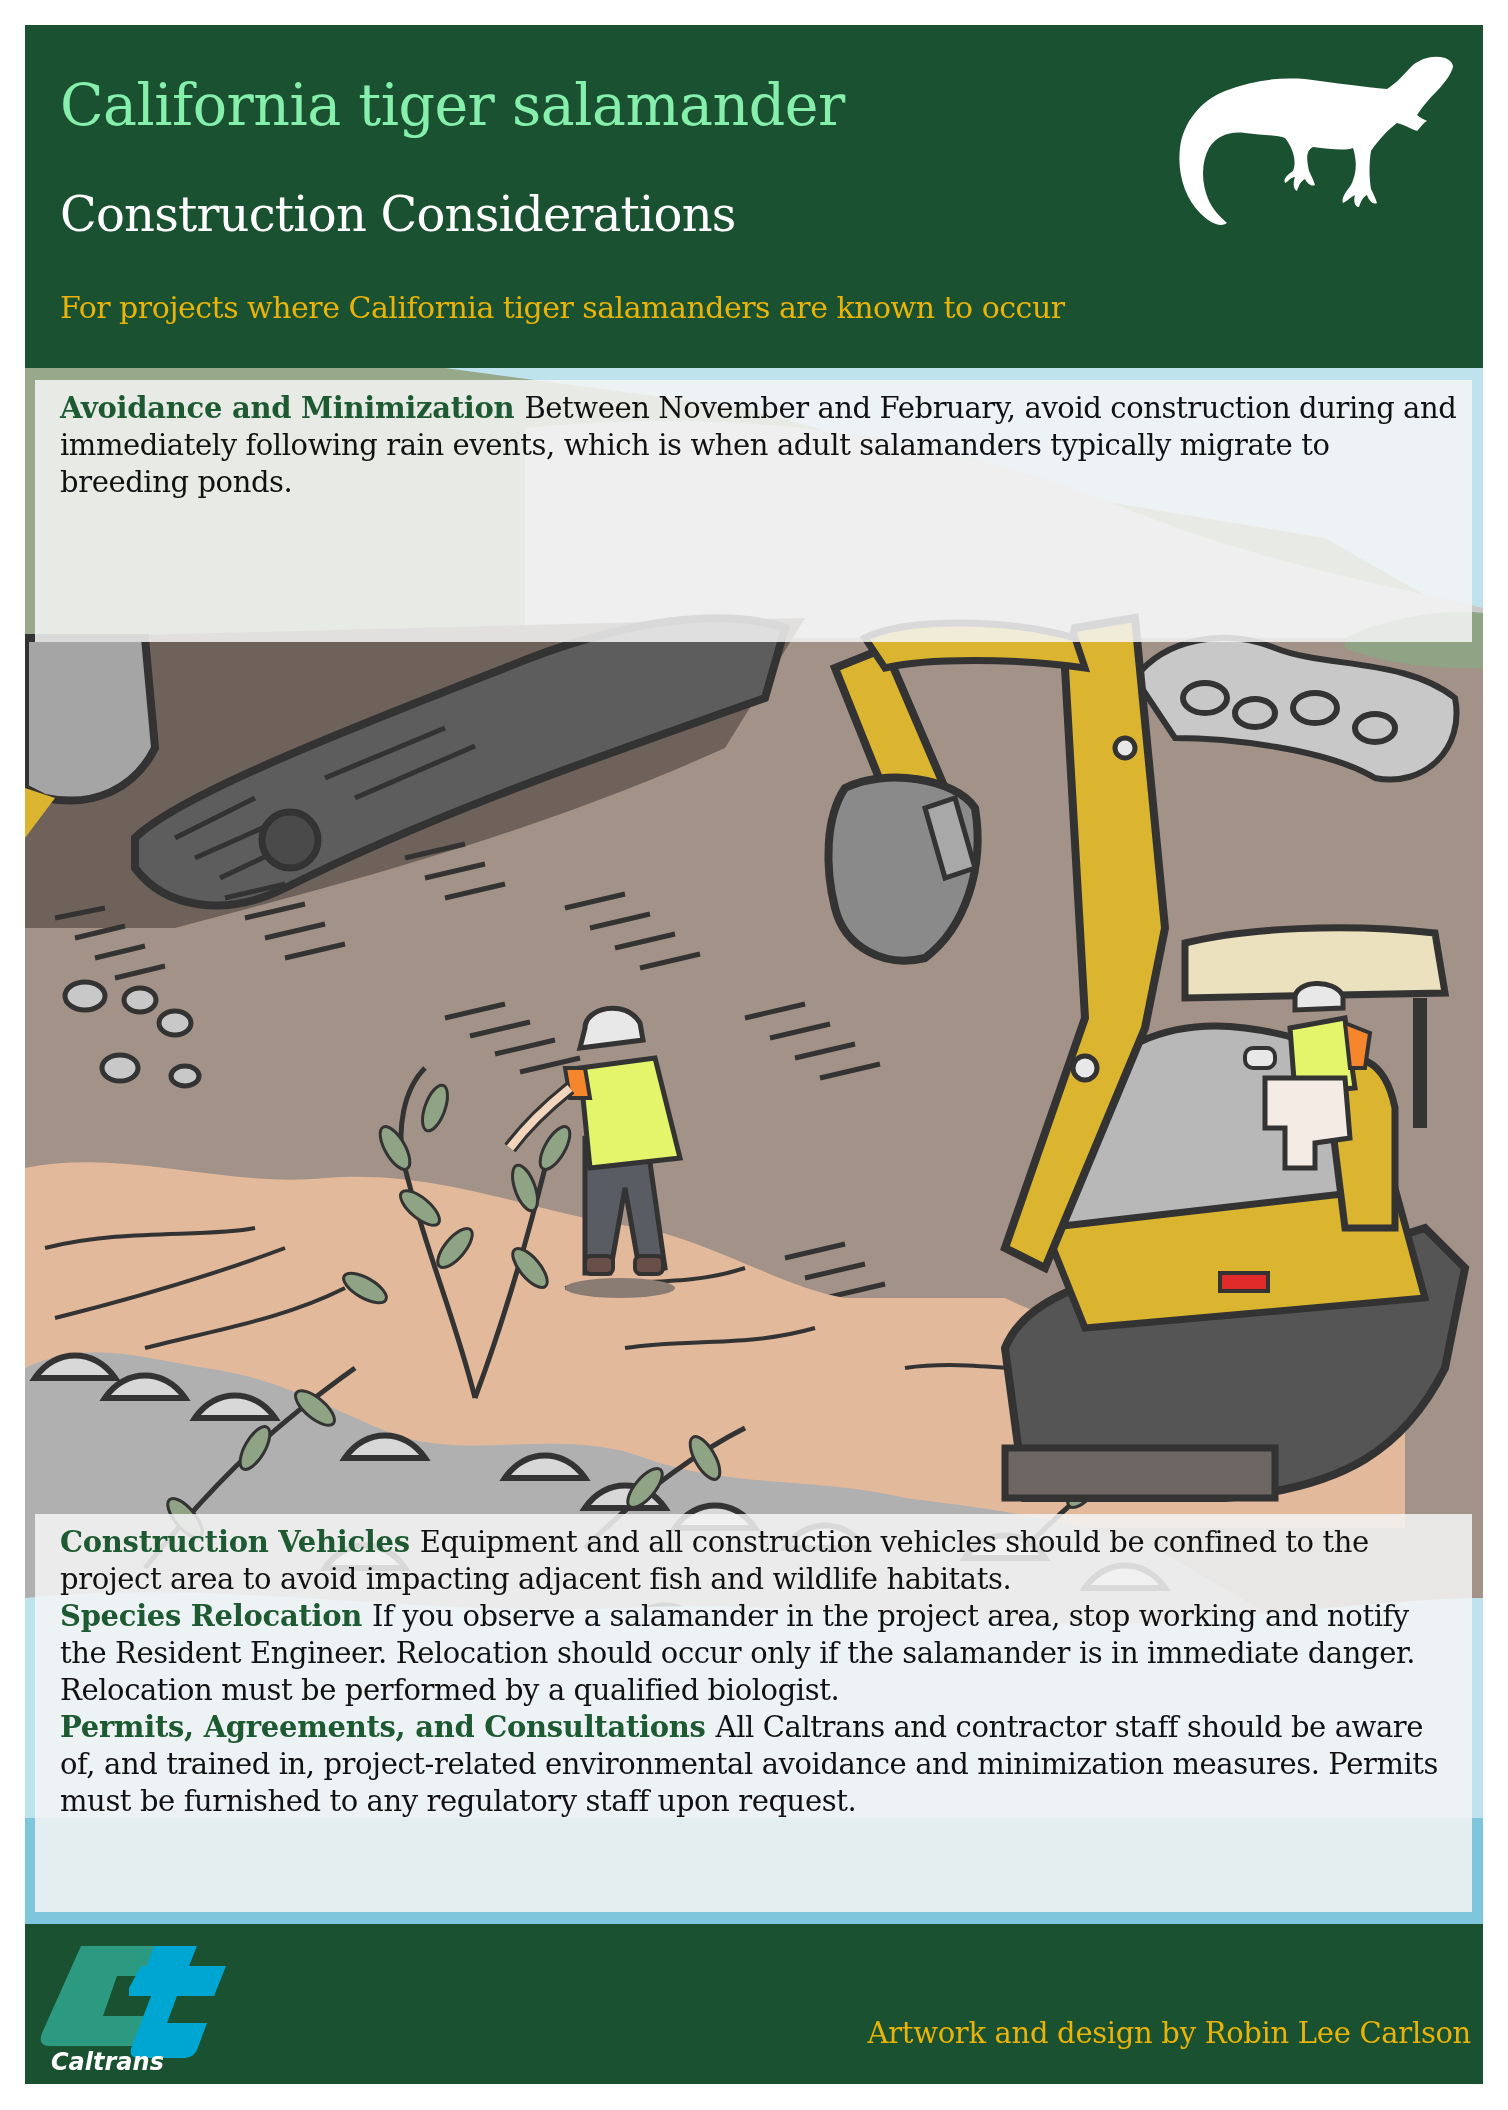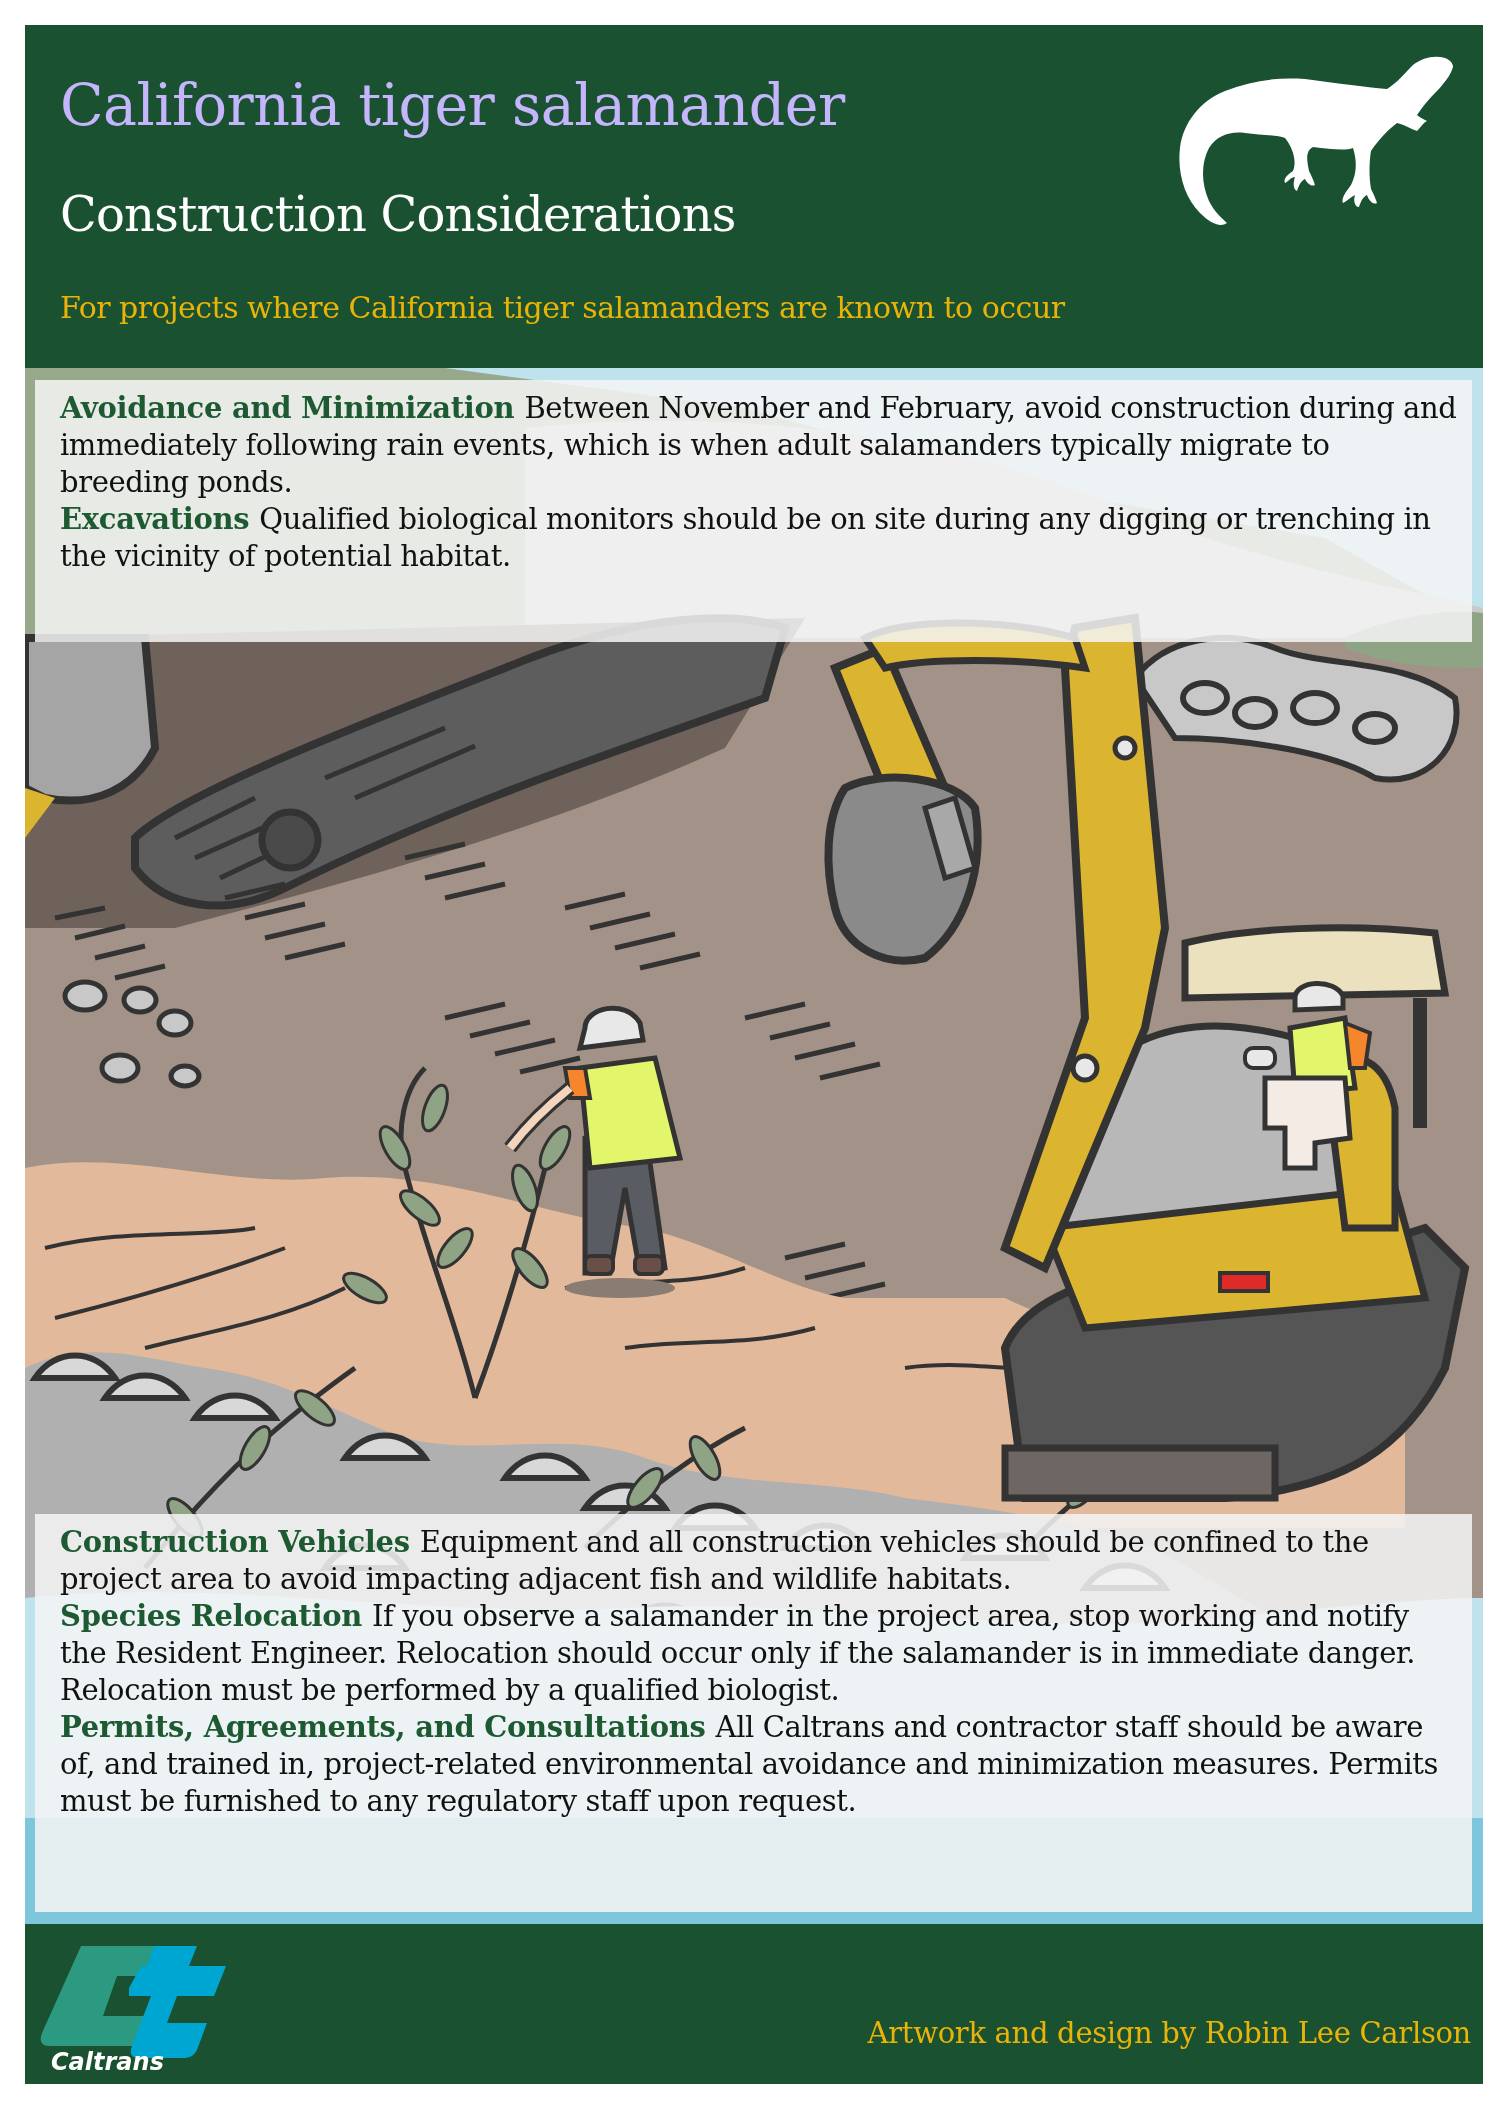--- a/index.html
+++ b/index.html
@@ -1,21 +1,21 @@
 <!DOCTYPE html>
 <html><head>
 <meta charset="utf-8">
 <style>
   html, body { margin:0; padding:0; background:#ffffff; }
   body { width:1508px; height:2110px; position:relative; overflow:hidden; font-family:"DejaVu Serif", "Liberation Serif", serif; }
   .poster { position:absolute; left:25px; top:25px; width:1458px; height:2059px; overflow:hidden; background:#a39287; }
 
   
   .header { position:absolute; left:0; top:0; width:1458px; height:343px; background:#1a5130; z-index:5; }
-  .title1 { position:absolute; left:35px; top:52px; color:#c4b5fd; font-size:57px; letter-spacing:-0.5px; line-height:1; }
+  .title1 { position:absolute; left:35px; top:52px; color:#86efac; font-size:57px; letter-spacing:-0.5px; line-height:1; }
   .title2 { position:absolute; left:35px; top:165px; color:#fff; font-size:48px; letter-spacing:-0.8px; line-height:1; }
   .subtitle { position:absolute; left:35px; top:268px; color:#eab308; font-size:30px; letter-spacing:-0.5px; line-height:1; }
   .salamander { position:absolute; left:1140px; top:18px; width:300px; height:190px; }
 
   
   .scene { position:absolute; left:0; top:343px; width:1458px; height:1556px; }
 
   
   .panel { position:absolute; left:10px; width:1437px; background:rgba(245,245,245,0.86); z-index:6; box-sizing:border-box; padding:10px 12px 10px 25px; }
   .panel.top { top:355px; height:262px; }
@@ -185,21 +185,20 @@
 
       <path d="M820,420 C860,400 930,410 950,440 C960,500 940,560 900,590 C860,600 820,580 810,540 C800,500 800,450 820,420 Z" fill="#8a8a8a" stroke="#333" stroke-width="8"></path>
       <path d="M900,440 L930,430 L950,500 L920,510 Z" fill="#a8a8a8" stroke="#333" stroke-width="5"></path>
       <circle cx="1100" cy="380" r="10" fill="#e8e8e8" stroke="#333" stroke-width="5"></circle>
       <circle cx="1060" cy="700" r="12" fill="#e8e8e8" stroke="#333" stroke-width="5"></circle>
     </g>
   </svg>
 
   <div class="panel top">
     <p class="para"><span class="head">Avoidance and Minimization</span><span>Between November and February, avoid construction during and immediately following rain events, which is when adult salamanders typically migrate to breeding ponds.</span></p>
-    <p class="para"><span class="head">Excavations</span><span>Qualified biological monitors should be on site during any digging or trenching in the vicinity of potential habitat.</span></p>
   </div>
 
   <div class="panel bottom">
     <p class="para"><span class="head">Construction Vehicles</span><span>Equipment and all construction vehicles should be confined to the project area to avoid impacting adjacent fish and wildlife habitats.</span></p>
     <p class="para"><span class="head">Species Relocation</span><span>If you observe a salamander in the project area, stop working and notify the Resident Engineer.  Relocation should occur only if the salamander is in immediate danger.  Relocation must be performed by a qualified biologist.</span></p>
     <p class="para"><span class="head">Permits, Agreements, and Consultations</span><span>All Caltrans and contractor staff should be aware of, and trained in, project-related environmental avoidance and minimization measures.  Permits must be furnished to any regulatory staff upon request.</span></p>
   </div>
 
   <div class="footer-band"></div>
 

